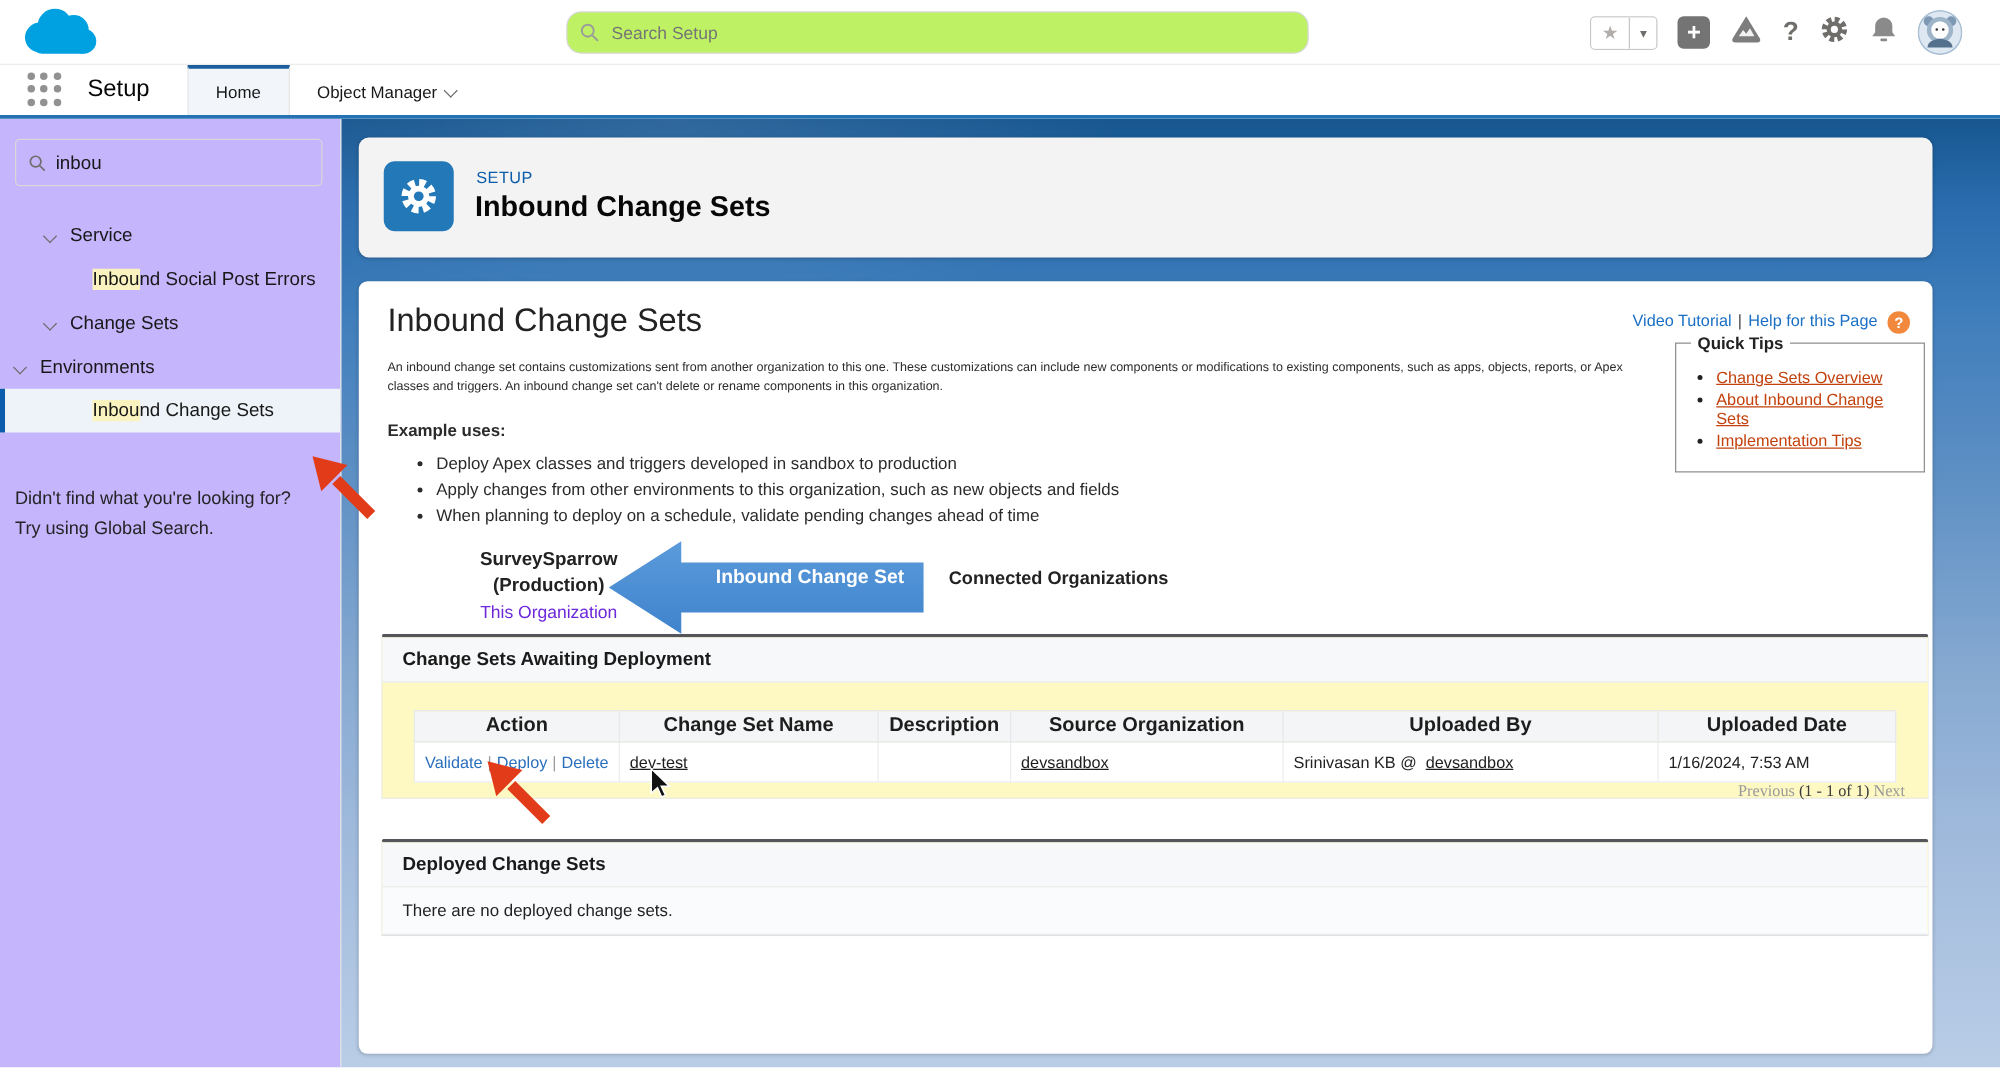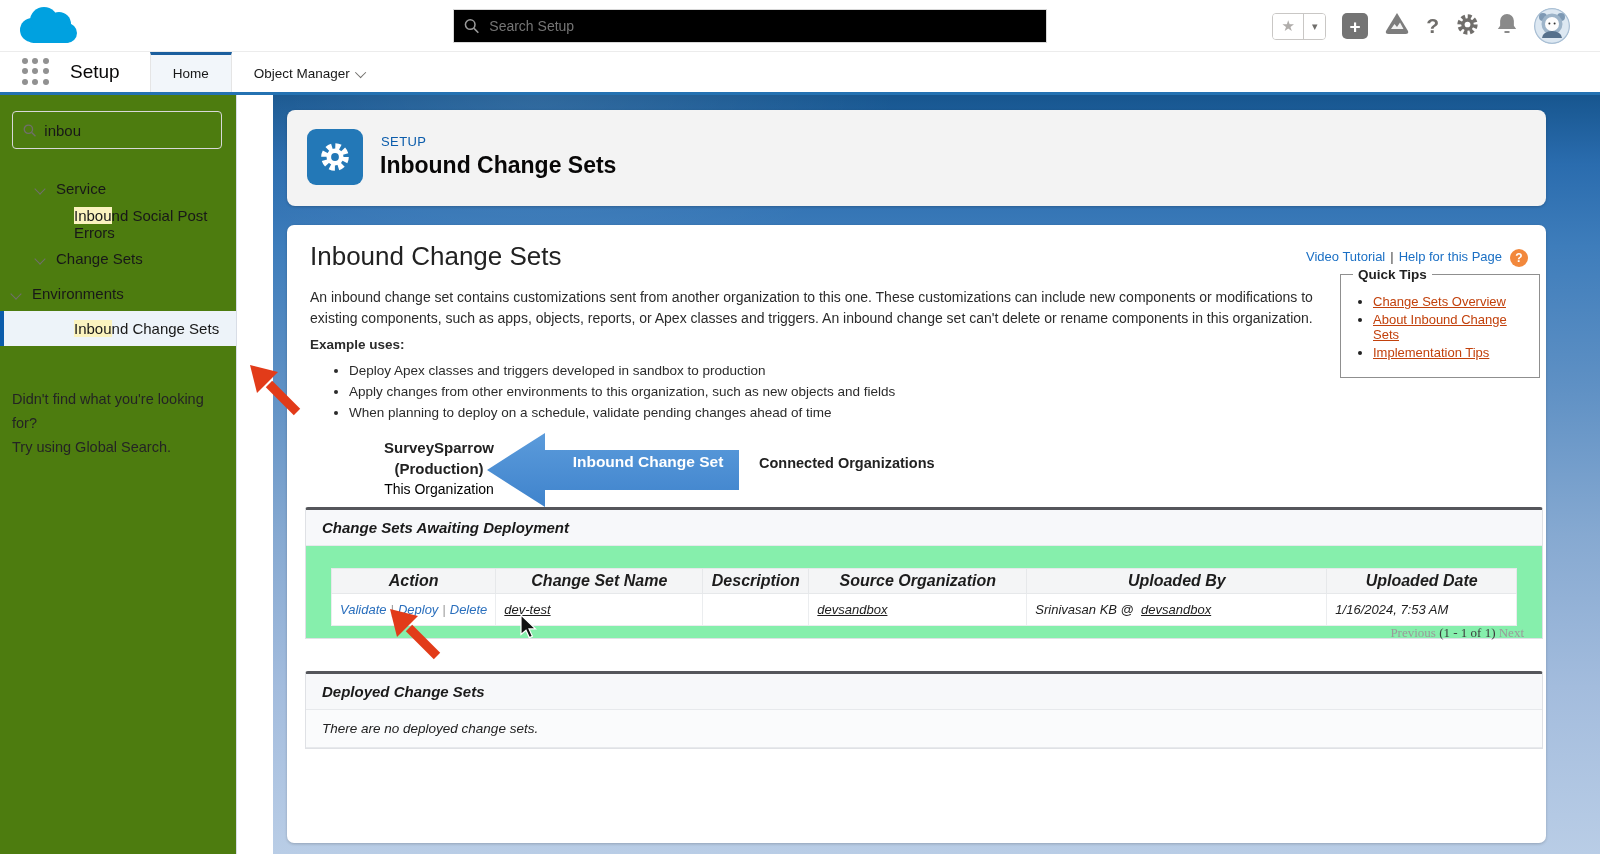--- a/index.html
+++ b/index.html
@@ -3,21 +3,21 @@
 <meta charset="utf-8">
 <style>
   * { margin:0; padding:0; box-sizing:border-box; }
   html,body { width:1600px; height:854px; }
   body { font-family:"Liberation Sans","DejaVu Sans",sans-serif; background:#fff; overflow:hidden; }
   #app { position:relative; width:1600px; height:854px; background:#fff; }
 
   
   .global-header { position:absolute; left:0; top:0; width:1600px; height:52px; background:#fff; border-bottom:1px solid #ececec; z-index:10; }
   .cloud-logo { position:absolute; left:14px; top:3px; }
-  .gsearch { position:absolute; left:453px; top:9px; width:594px; height:34px; border:1px solid #d8d8d8; border-radius:0; background:#000000; display:flex; align-items:center; padding:0 10px; }
+  .gsearch { position:absolute; left:453px; top:9px; width:594px; height:34px; border:1px solid #d8d8d8; border-radius:12px; background:#bef264; display:flex; align-items:center; padding:0 10px; }
   .gsearch svg { margin-right:10px; }
   .gsearch input { border:none; outline:none; font-size:14px; color:#706e6b; width:100%; font-family:inherit; background:transparent; }
   .hicons { position:absolute; right:30px; top:0; height:52px; display:flex; align-items:center; gap:16px; }
   .fav-group { display:flex; border:1px solid #c9c7c5; border-radius:4px; overflow:hidden; height:27px; }
   .fav-star { width:30px; display:flex; align-items:center; justify-content:center; color:#b0adab; font-size:15px; background:#fff; }
   .fav-caret { width:22px; display:flex; align-items:center; justify-content:center; color:#706e6b; font-size:11px; border-left:1px solid #c9c7c5; background:#fff; }
   .plus-btn { width:26px; height:26px; border-radius:5px; background:#747474; color:#fff; font-size:19px; font-weight:bold; display:flex; align-items:center; justify-content:center; line-height:1; }
   .help-q { color:#706e6b; font-size:21px; font-weight:bold; }
   .avatar { width:36px; height:36px; border-radius:50%; overflow:hidden; }
 
@@ -25,21 +25,21 @@
   .setup-nav { position:absolute; left:0; top:52px; width:1600px; height:43px; background:#fff; border-bottom:3px solid #2472b2; z-index:10; display:flex; align-items:stretch; }
   .waffle { width:28px; height:28px; display:grid; grid-template-columns:repeat(3,1fr); gap:3px; align-self:center; margin-left:22px; cursor:pointer; }
   .waffle span { width:6px; height:6px; border-radius:50%; background:#919191; }
   .app-label { align-self:center; font-size:19px; color:#080707; margin-left:20px; margin-right:30px; }
   .tabs { display:flex; align-items:stretch; }
   .tab { display:flex; align-items:center; padding:0 22px; font-size:13.5px; color:#181818; border-top:3px solid transparent; gap:8px; }
   .tab.active { background:#f2f6fa; border-top:3px solid #1b5f9e; border-left:1px solid #e5e5e5; border-right:1px solid #e5e5e5;text-align:right; }
   .chev { width:8px; height:8px; border-left:1.8px solid #706e6b; border-bottom:1.8px solid #706e6b; transform:rotate(-45deg) translateY(-2px); display:inline-block; }
 
   
-  .sidebar { position:absolute; left:0; top:95px; width:237px; height:759px; background:#4d7c0f; border-right:1px solid #d8dde6; z-index:5; }
+  .sidebar { position:absolute; left:0; top:95px; width:273px; height:759px; background:#c4b5fd; border-right:1px solid #d8dde6; z-index:5; }
   .sb-search { margin:16px 14px 22px 12px; height:38px; border:1px solid #d8d8d8; border-radius:4px; display:flex; align-items:center; padding:0 10px; }
   .sb-search input { border:none; outline:none; font-size:15px; color:#181818; width:100%; font-family:inherit; background:transparent; margin-left:8px; }
   .tree-row { display:flex; align-items:center; height:35px; font-size:15px; color:#181818; cursor:pointer; }
   .tree-row .tchev { width:8px; height:8px; border-left:1.6px solid #706e6b; border-bottom:1.6px solid #706e6b; transform:rotate(-45deg); margin-right:12px; flex:none; }
   .lvl0 { padding-left:12px; } .lvl1 { padding-left:36px; } .lvl2 { padding-left:74px; }
   .tree-row.selected { background:#edf3f9; border-left:4px solid #0b5cab; padding-left:70px; }
   .hl { background:#fbf3bf; }
   .sb-note { margin:42px 14px 0 12px; font-size:14.5px; color:#242424; line-height:1.65; }
 
   
@@ -52,39 +52,39 @@
   .hc-tile { position:absolute; left:20px; top:19px; width:56px; height:56px; background:#2378b7; border-radius:9px; display:flex; align-items:center; justify-content:center; }
   .hc-eyebrow { position:absolute; left:94px; top:24px; font-size:13px; color:#0b5cab; letter-spacing:0.4px; }
   .hc-title { position:absolute; left:93px; top:42px; font-size:23px; font-weight:bold; color:#080707; }
 
   .main-card { position:absolute; left:14px; top:130px; width:1259px; height:618px; background:#fff; border-radius:7px; box-shadow:0 1px 3px rgba(0,0,0,0.2); }
   .mc-title { position:absolute; left:23px; top:16px; font-size:26px; color:#222; font-weight:400; }
   .mc-links { position:absolute; right:18px; top:24px; font-size:13px; display:flex; gap:5px; }
   .mc-links a { color:#1a6fc4; text-decoration:none; cursor:pointer; }
   .mc-links .sep { color:#444; }
   .q-badge { width:18px; height:18px; border-radius:50%; background:#f2883c; color:#fff; font-size:12px; font-weight:bold; display:flex; align-items:center; justify-content:center; margin-left:3px; }
-  .intro { position:absolute; left:23px; top:62px; width:1018px; font-size:14px; color:#2b2b2b; line-height:1.5; }
+  .intro { position:absolute; left:23px; top:62px; width:1018px; font-size:10px; color:#2b2b2b; line-height:1.5; }
   .quick-tips { position:absolute; left:1053px; top:42px; width:200px; border:1px solid #8f8f8f; padding:6px 10px 14px 6px; font-size:13px; color:#222; background:#fff; }
   .quick-tips legend { font-weight:bold; font-size:13.5px; padding:0 5px; margin-left:6px; }
   .quick-tips ul { margin:6px 0 0 26px; }
   .quick-tips li { margin-bottom:3px; }
   .quick-tips a { color:#c2410c; text-decoration:underline; cursor:pointer; }
   .example-label { position:absolute; left:23px; top:112px; font-size:13.5px; color:#2b2b2b;font-weight:bold; }
   .examples { position:absolute; left:62px; top:136px; font-size:13.5px; color:#2b2b2b; line-height:1.42; }
   .examples li { margin-bottom:2px; }
 
   .diagram { position:absolute; left:0; top:198px; width:1259px; height:95px; }
   .dg-left { position:absolute; left:62px; top:14px; width:180px; text-align:center; color:#222; }
   .dg-left .b { font-weight:bold; font-size:15px; line-height:1.4; }
-  .dg-left .r { font-size:14px; color:#000000; line-height:1.45; }
+  .dg-left .r { font-size:14px; color:#6d28d9; line-height:1.45; }
   .dg-arrow { position:absolute; left:200px; top:2px; }
   .dg-arrow-label { position:absolute; left:270px; top:30px; width:182px; text-align:center; color:#fff; font-weight:bold; font-size:15.5px; }
   .dg-right { position:absolute; left:472px; top:32px; font-weight:bold; font-size:14.5px; color:#222; }
 
-  .section { position:absolute; left:18px; width:1238px; background:#86efac; border:1px solid #dfe1e5; border-top:3px solid #55565b; border-radius:3px 3px 0 0;font-style:italic; }
+  .section { position:absolute; left:18px; width:1238px; background:#fef9c3; border:1px solid #dfe1e5; border-top:3px solid #55565b; border-radius:3px 3px 0 0; }
   .section.awaiting { top:282px; }
   .section.deployed { top:446px; }
   .sec-head { background:#f7f8fa; border-bottom:1px solid #e7e9ec; padding:9px 16px; font-size:15px; font-weight:bold; color:#1a1a1a; }
   .sec-body { padding:22px 25px 12px 25px; }
   table.cs { width:100%; border-collapse:collapse; font-size:13px; }
   table.cs th { text-align:center; font-size:16px; color:#1d1d1d; background:#f4f5f6; border:1px solid #e6e8ea; padding:3px 8px; font-weight:bold; }
   table.cs td { background:#fff; border:1px solid #ebedef; padding:8px 8px; color:#222; }
   td.actions a { color:#2a6fbd; text-decoration:none; cursor:pointer; }
   td.actions .asep { color:#9b9b9b; padding:0 4px; }
   a.dark-link { color:#1d1d1d; text-decoration:underline; cursor:pointer; }

